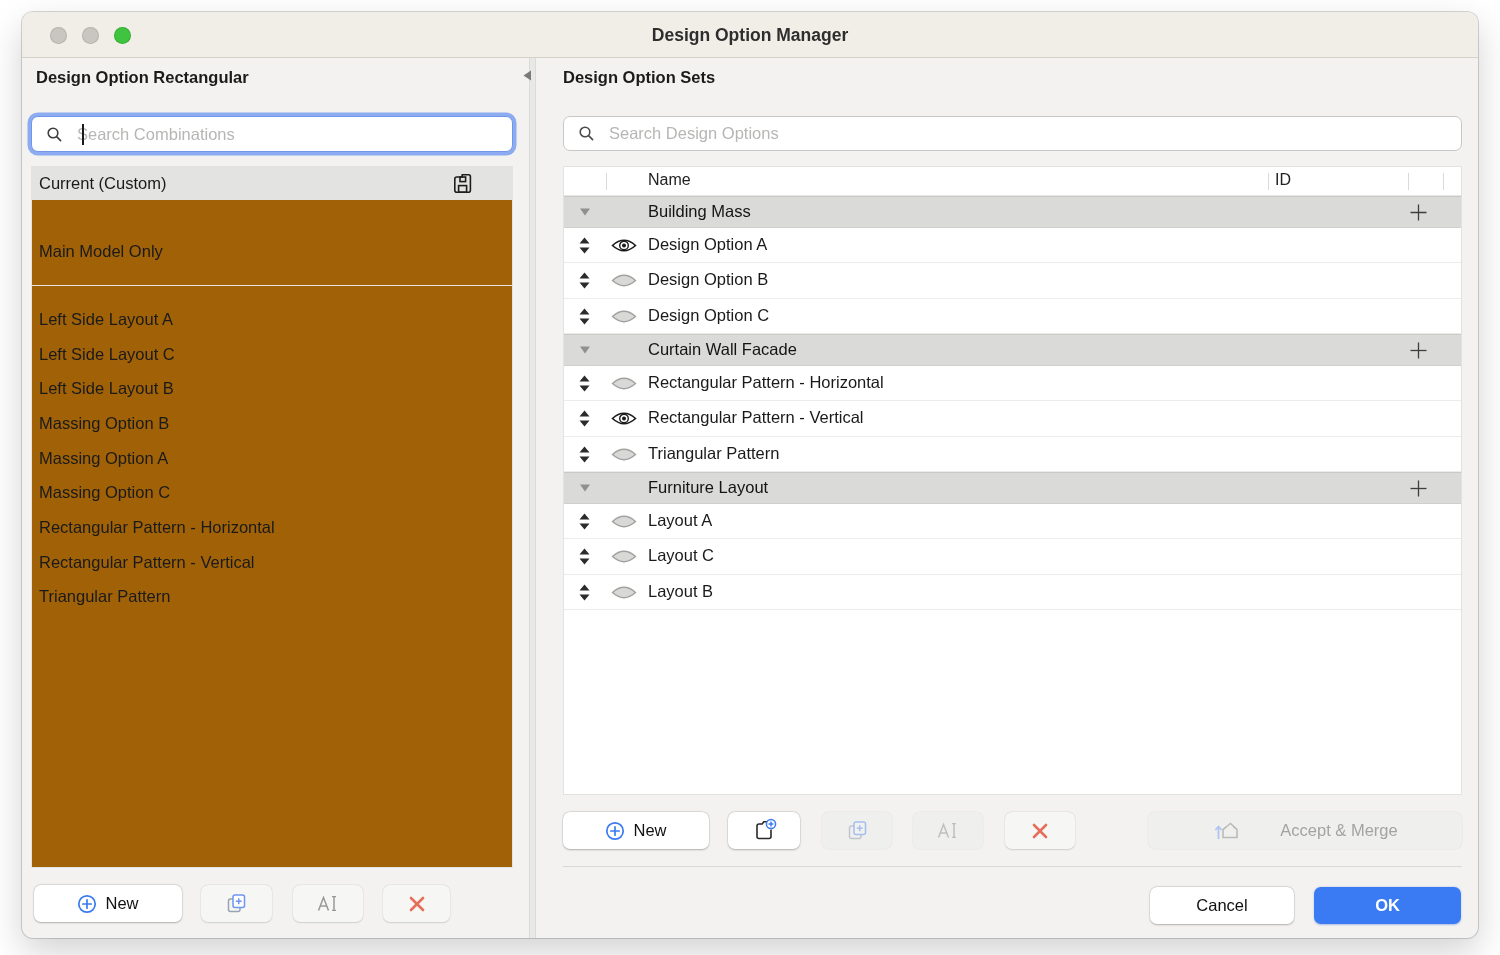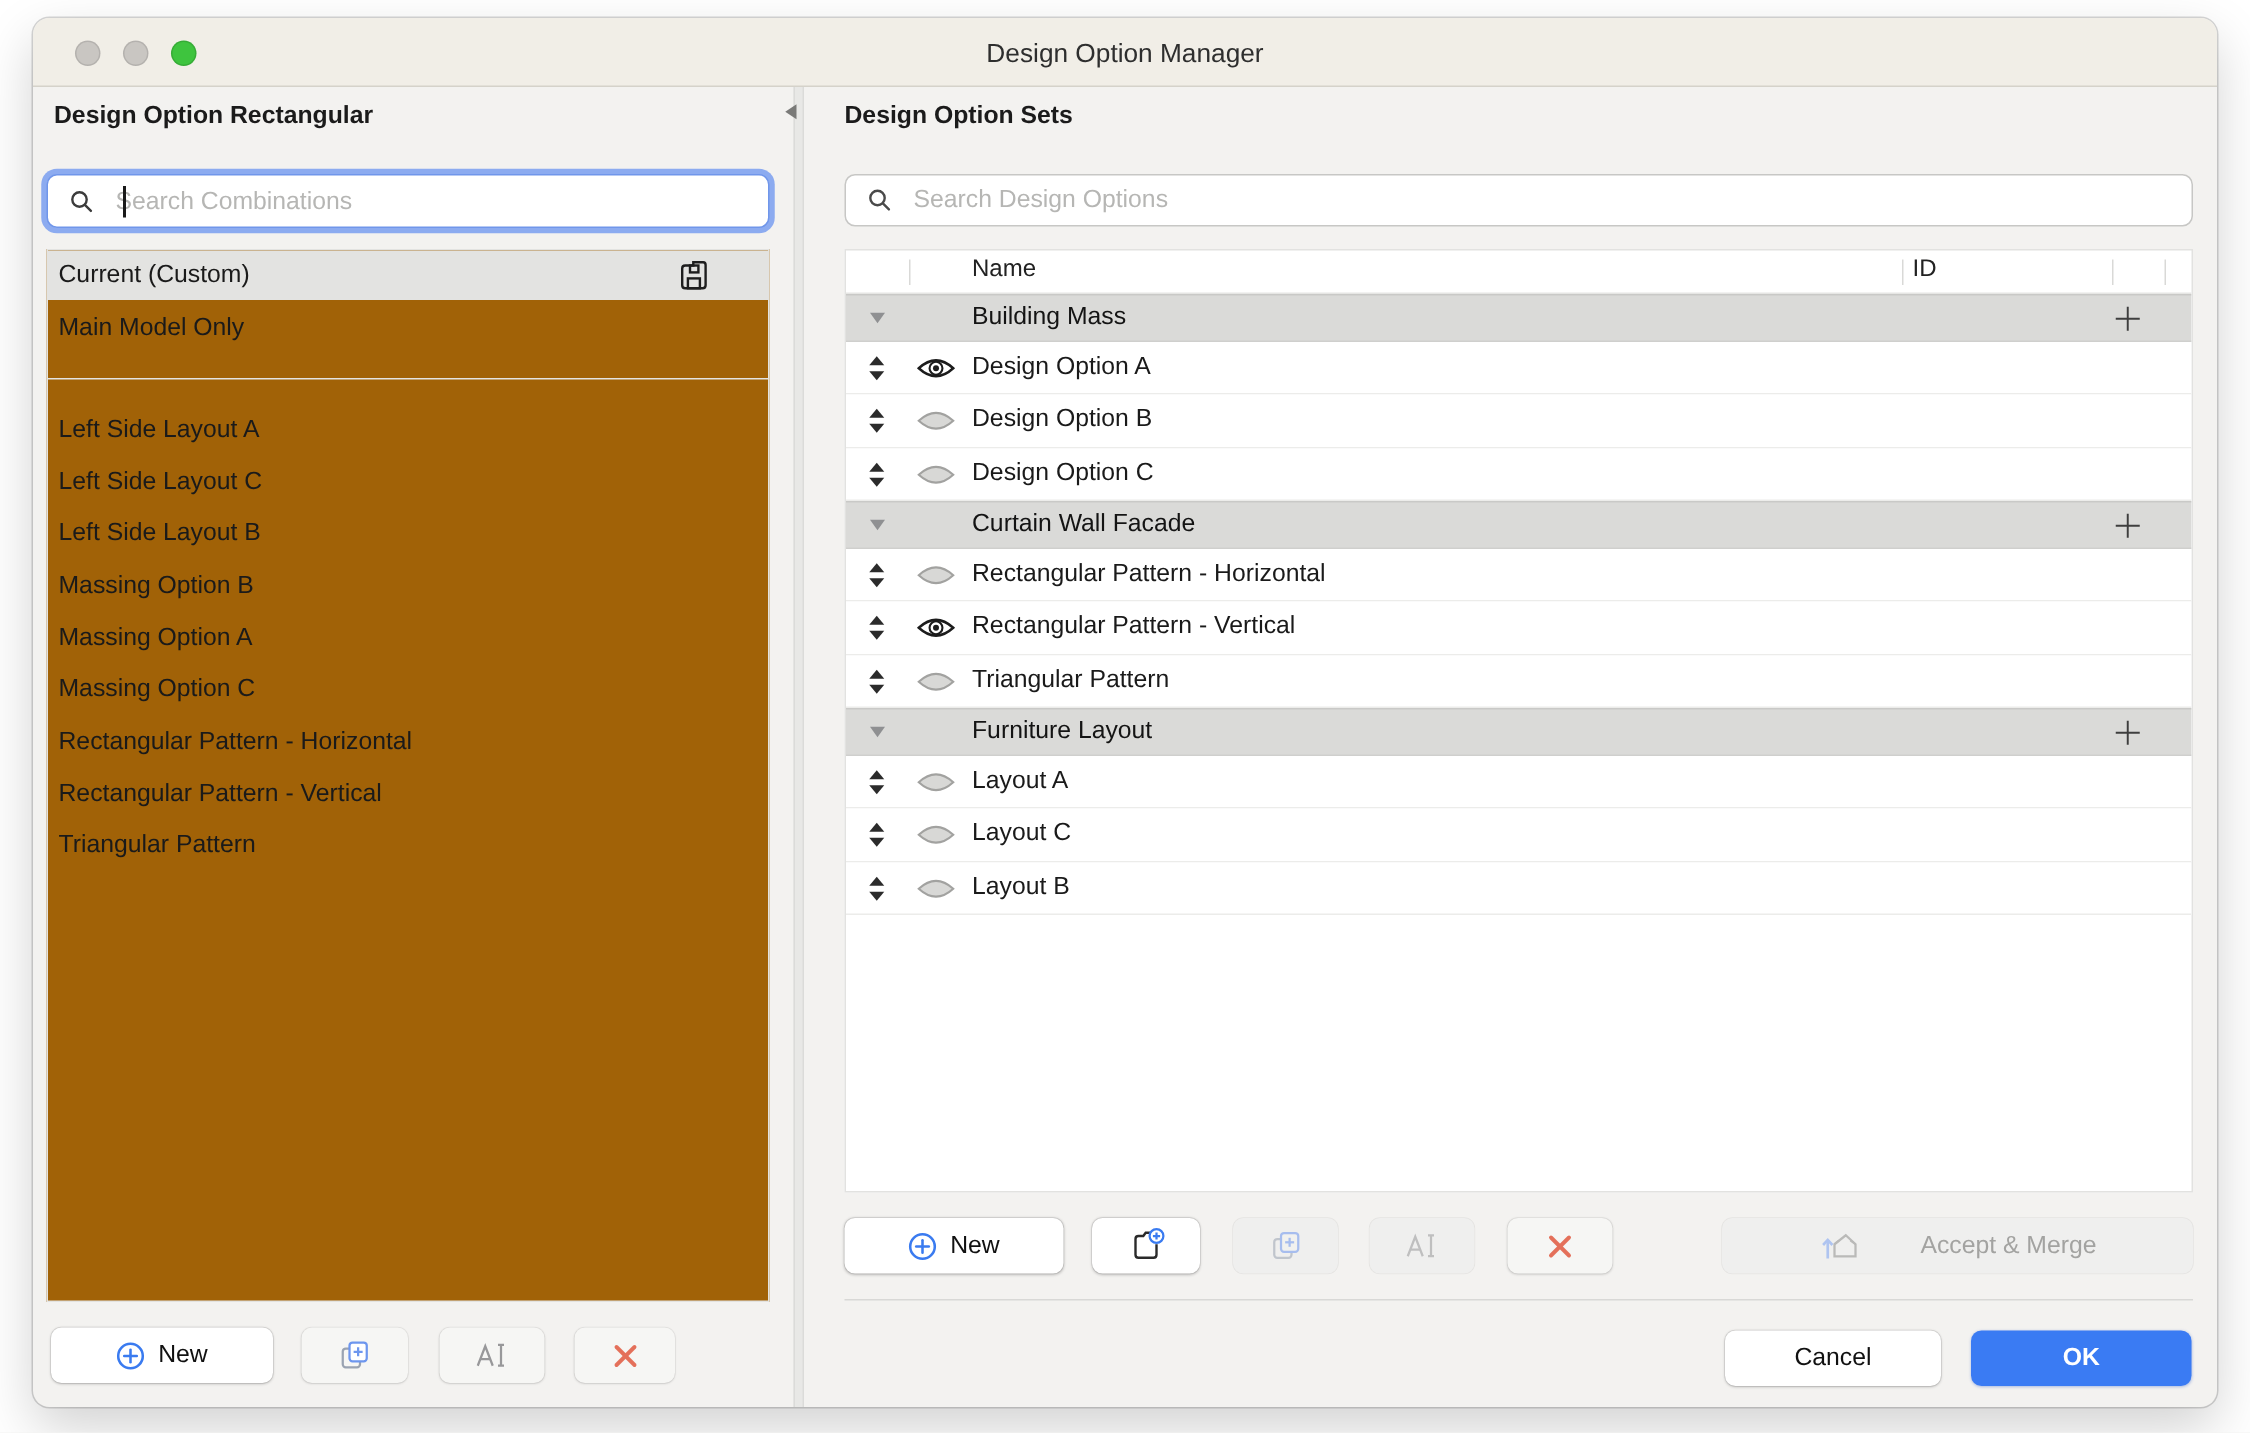--- a/index.html
+++ b/index.html
@@ -20,21 +20,21 @@
   .titlebar {
     position: absolute; left:0; top:0; right:0; height: 46px;
     background: #f1eee7; border-bottom: 1px solid #d5d2ca;
   }
   .traffic { position:absolute; left:28px; top:0; height:46px; display:flex; align-items:center; gap:15px; }
   .tl { width:17px; height:17px; border-radius:50%; display:inline-block; }
   .tl-gray  { background:#c9c6c2; box-shadow: inset 0 0 0 1px rgba(0,0,0,.10); }
   .tl-green { background:#3ec43e; box-shadow: inset 0 0 0 1px rgba(0,0,0,.12); }
   .win-title {
     position:absolute; left:0; right:0; top:0; height:46px; line-height:46px;
-    text-align:center; font-weight:400; font-size:17.5px; color:#2e2e2e;
+    text-align:center; font-weight:700; font-size:17.5px; color:#2e2e2e;
   }
   
   .content { position:absolute; left:0; top:46px; right:0; bottom:0; }
   .panel { position:absolute; top:0; height:880px; }
   .panel-left  { left:0; width:507px; }
   .panel-right { left:514px; width:942px; }
   .splitter {
     position:absolute; left:507px; top:0; width:7px; height:880px;
     background:#e8e8e6; border-left:1px solid #dbdbd9; border-right:1px solid #dbdbd9;
   }
@@ -59,21 +59,21 @@
   
   .listbox {
     position:absolute; left:9px; top:108px; width:482px; height:702px;
     background:#a16207; border:1px solid #e3e3e1; overflow:hidden;
   }
   .list-item {
     position:relative; display:flex; align-items:center;
     height:34.7px; padding-left:7px; font-size:16.5px; color:#1a1a1a; white-space:nowrap;
   }
   .list-item.current { height:33px; background:#e3e3e1; }
-  .list-item.main { height:36px; }
+  .list-item.main { height:36px;margin-top:33px; }
   .save-icon { position:absolute; right:37px; top:4px; }
   .list-gap { height:17px; border-bottom:1px solid #e4e4e2; }
   .list-items { padding-top:16px; }
   
   .mbtn {
     position:absolute; height:37px; border-radius:7px; background:#fff;
     display:flex; align-items:center; justify-content:center; gap:8px;
     font-size:16.5px; color:#111;
     box-shadow: 0 .5px 2px rgba(0,0,0,.24), 0 0 0 .5px rgba(0,0,0,.09);
     cursor:default;

